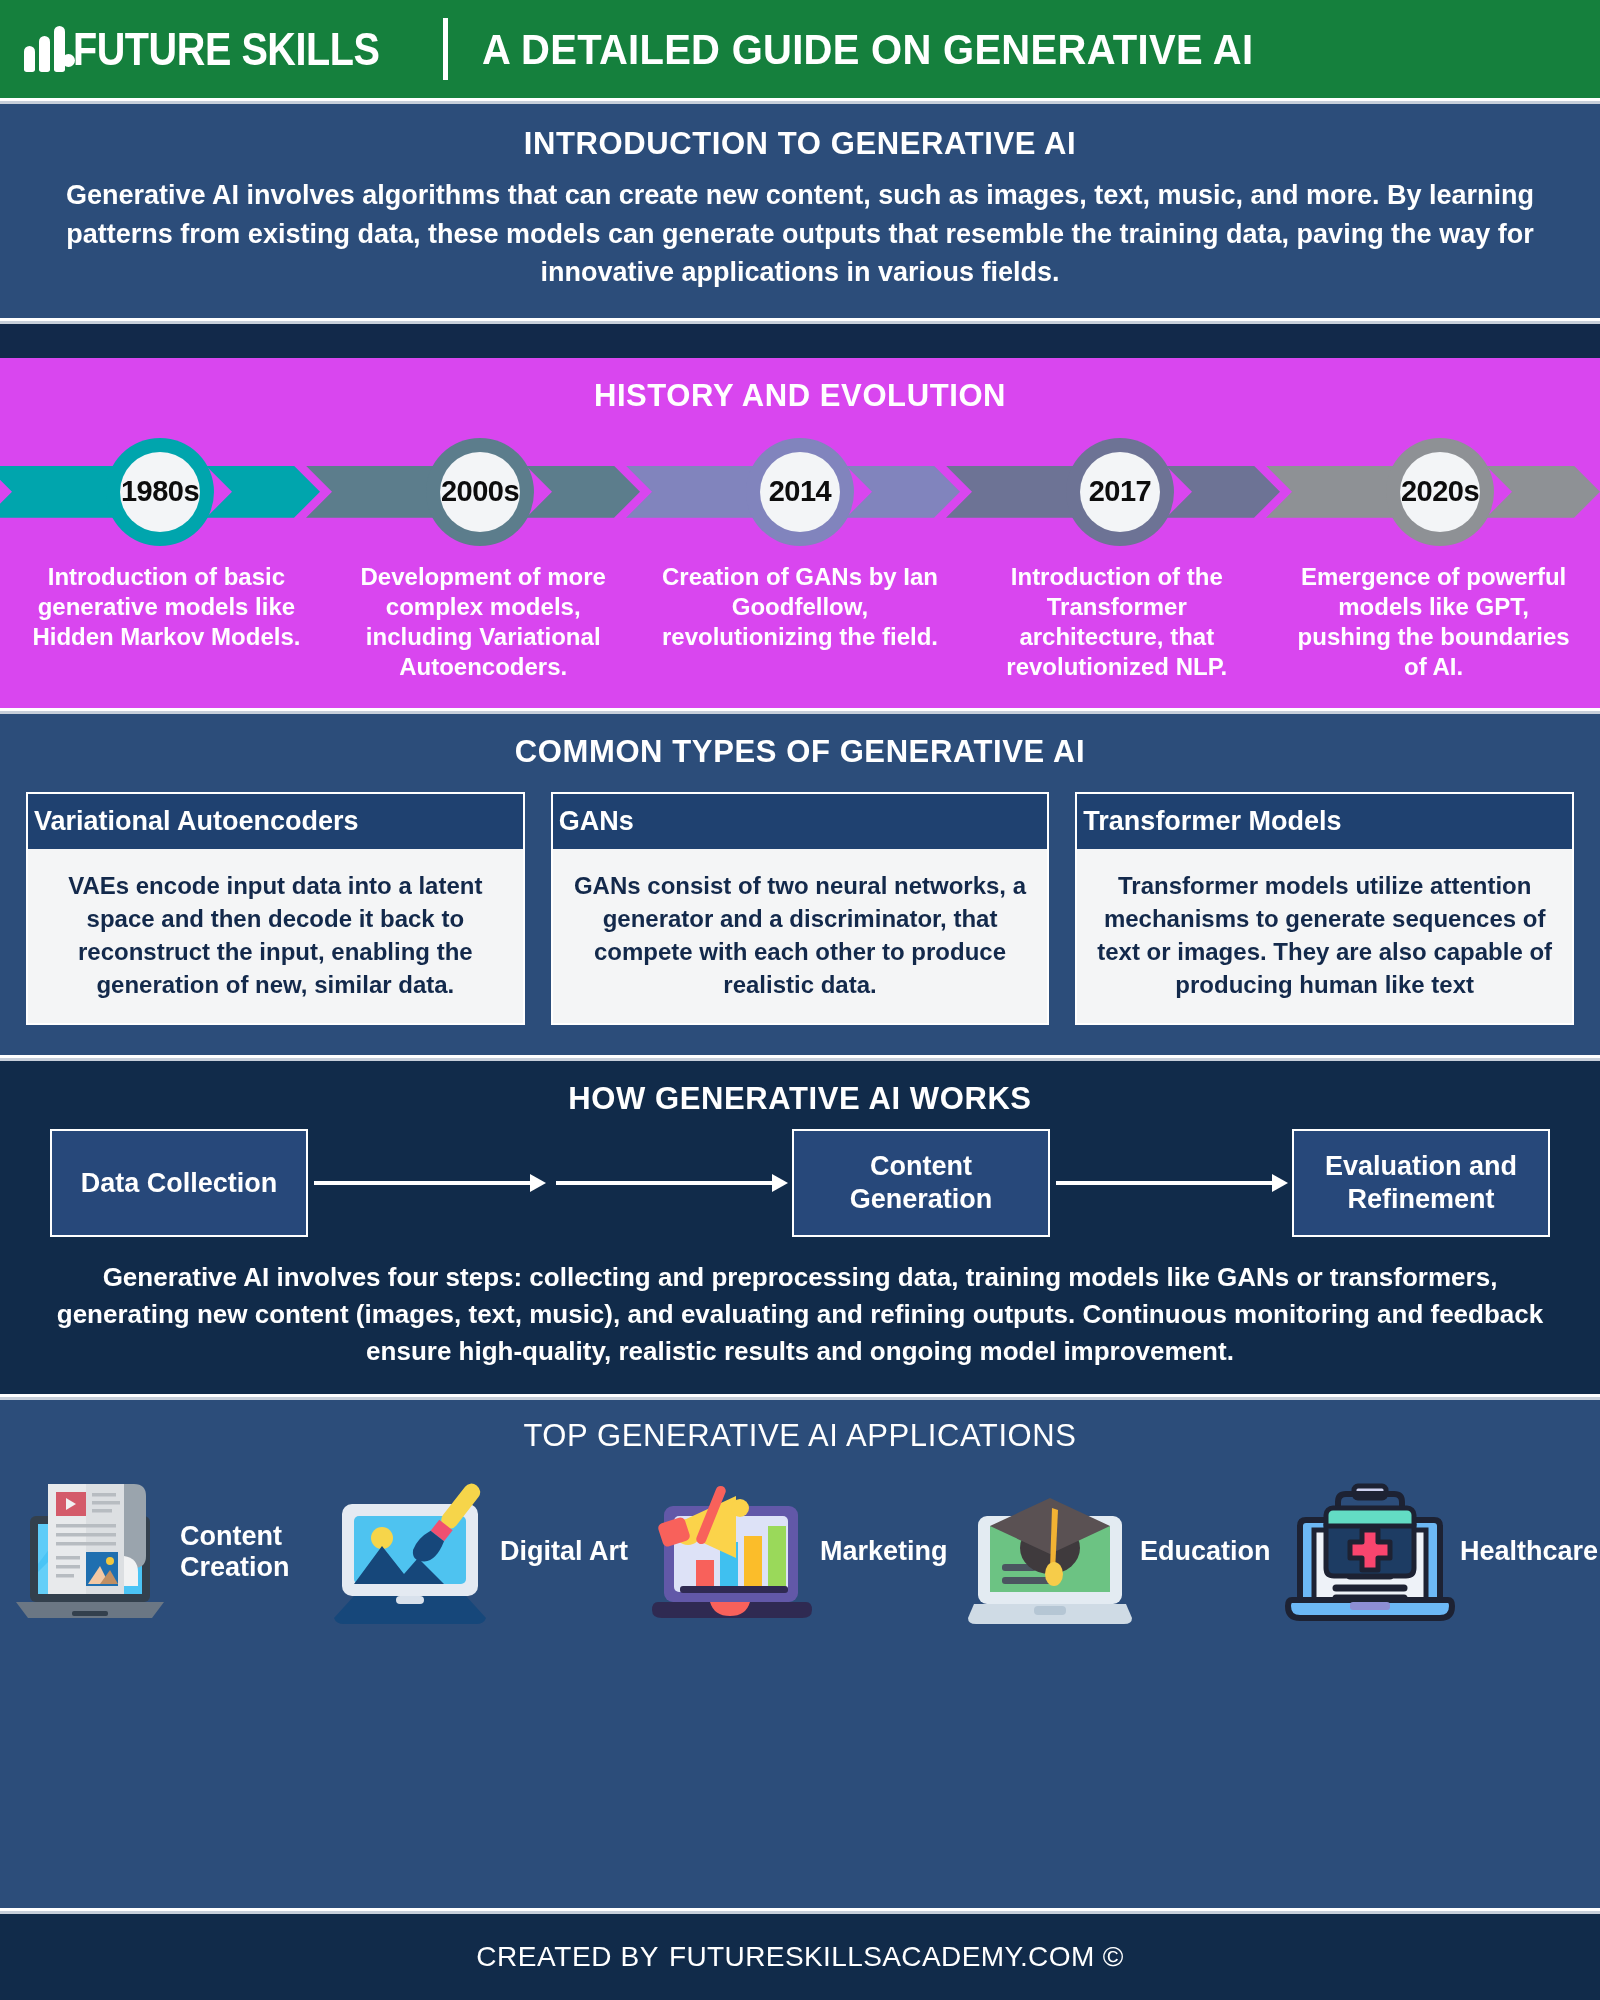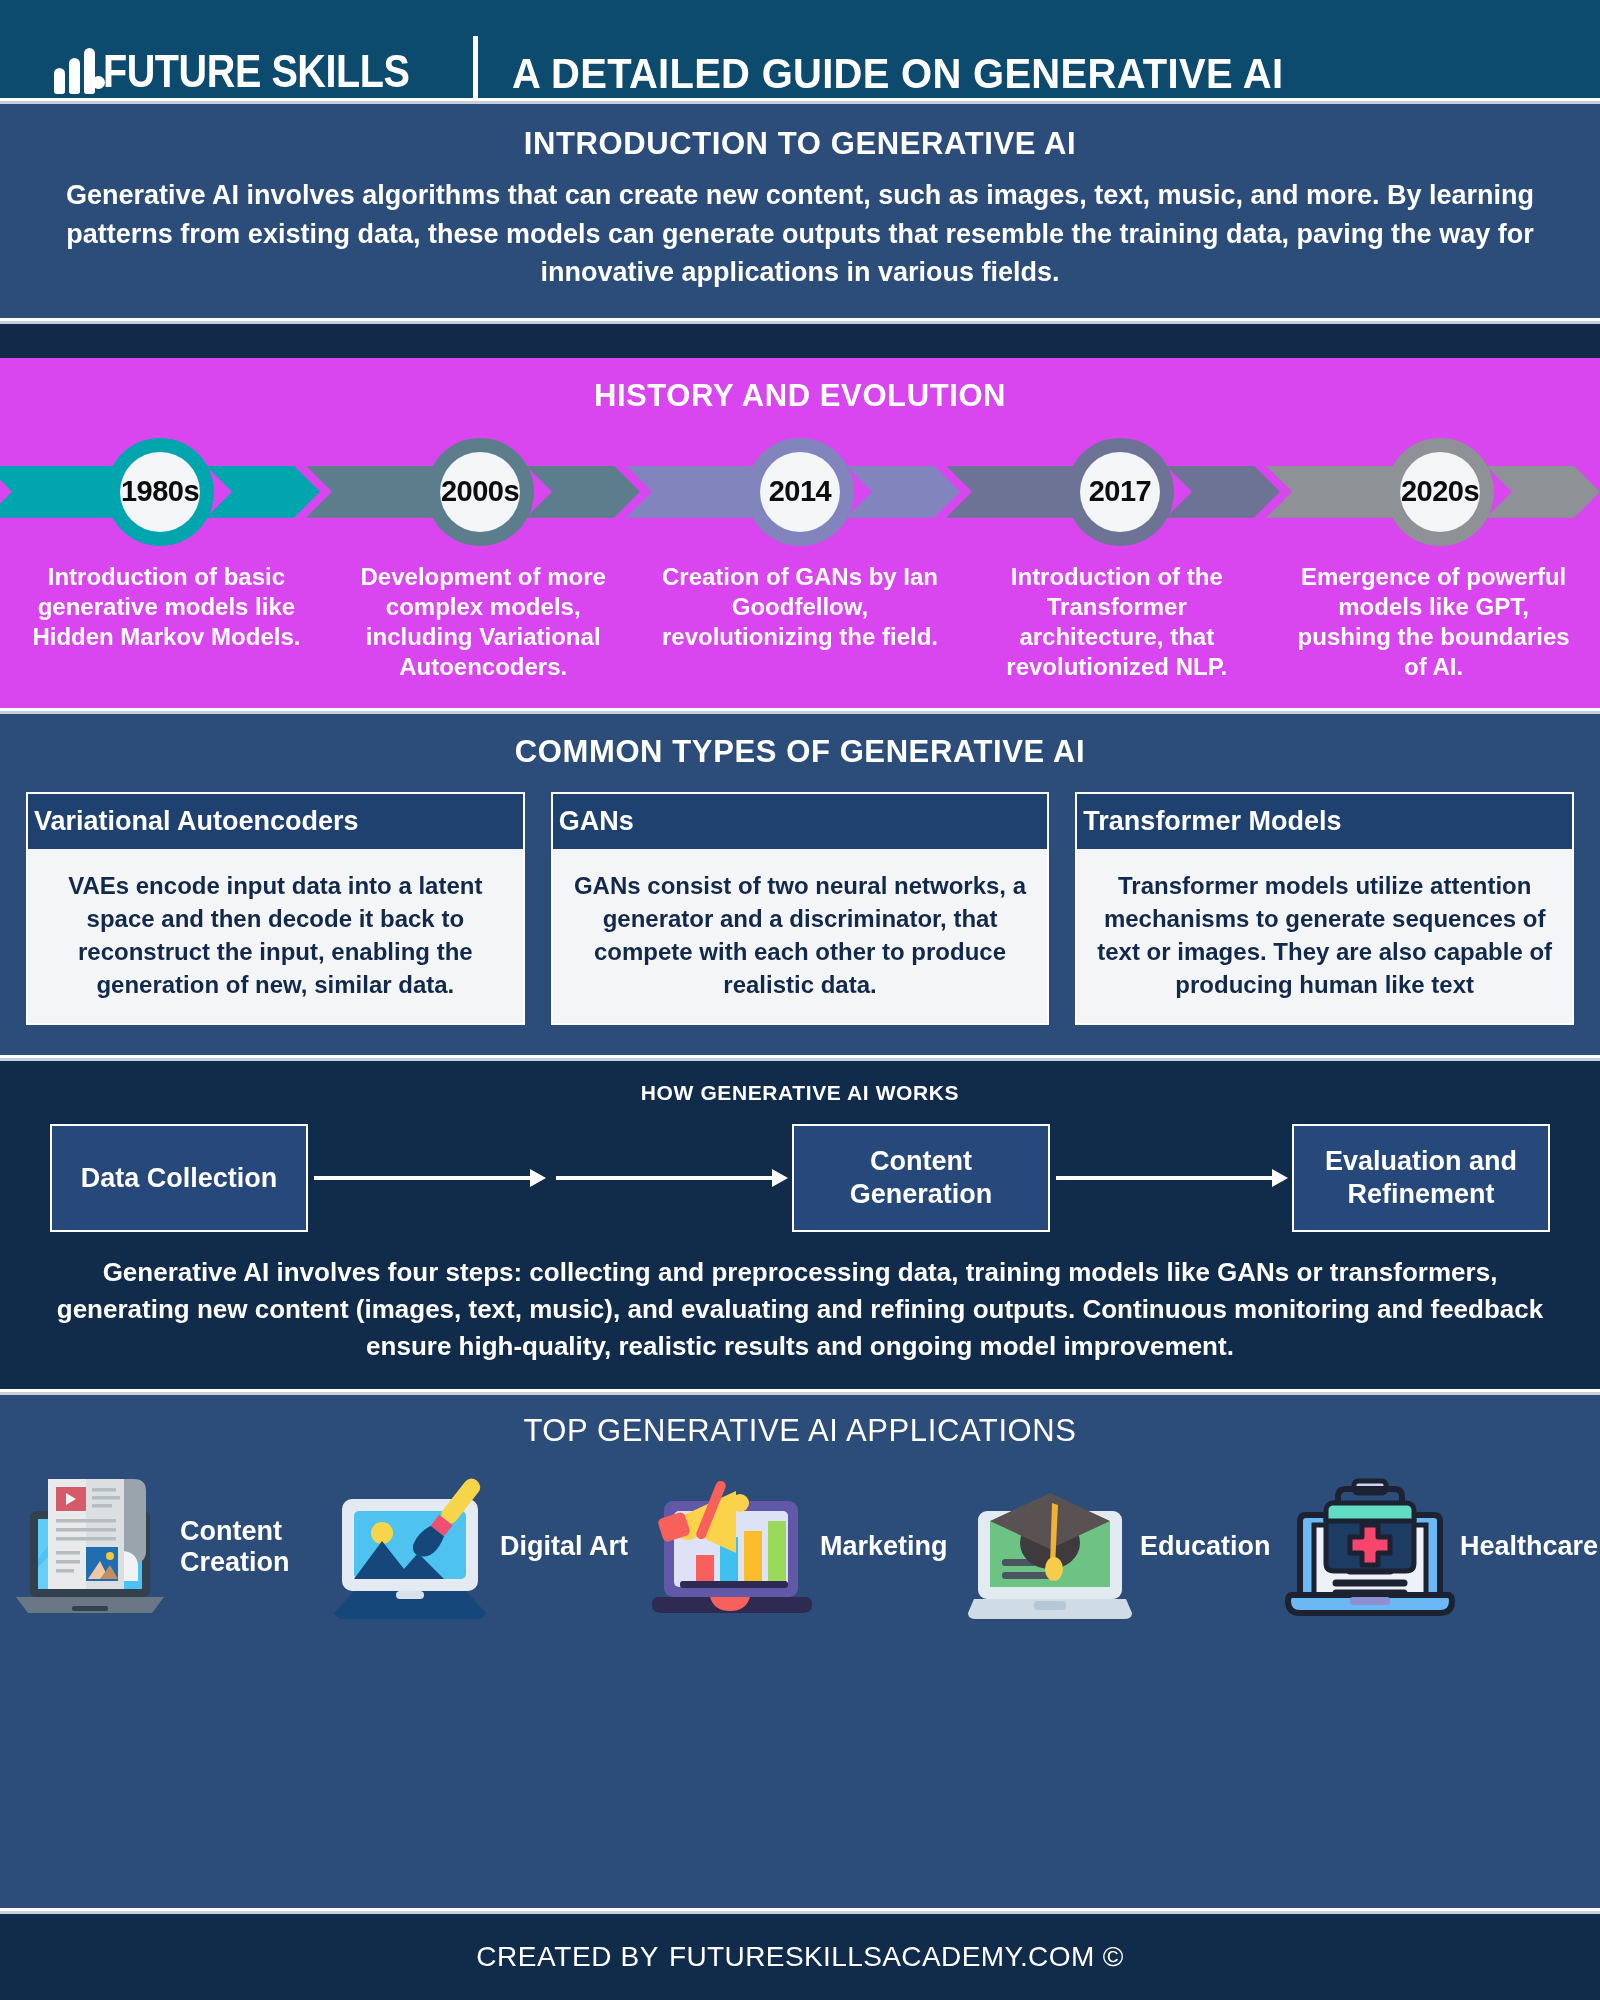--- a/index.html
+++ b/index.html
@@ -13,22 +13,22 @@
   .page { width:1600px; height:2000px; position:relative; display:flex; flex-direction:column; }
   .divider {
     height:6px; width:100%;
     background:linear-gradient(to bottom,#ffffff 0 3px,#c7cfda 3px 6px);
     flex:0 0 auto;
   }
 
   
   .header {
     height:98px; flex:0 0 98px;
-    background:#0c4a6e;
-    display:flex; align-items:flex-end; padding-left:54px;
+    background:#15803d;
+    display:flex; align-items:center; padding-left:24px;
   }
   .logo-mark { display:flex; align-items:flex-end; gap:4px; height:46px; margin-right:8px; }
   .logo-mark i { display:block; background:#fff; border-radius:6px 6px 3px 3px; width:11px; }
   .logo-mark i.b1 { height:26px; }
   .logo-mark i.b2 { height:36px; }
   .logo-mark i.b3 { height:46px; }
   .logo-dot {
     position:absolute; width:13px; height:13px; border-radius:50%;
     background:#fff; left:38px; top:32px;
   }
@@ -82,21 +82,21 @@
     background:#1f4170; color:#fff; text-align:left;
     font-size:27px; font-weight:bold; padding:12px 6px;
   }
   .card-body {
     color:#13294b; text-align:center; font-size:24px; font-weight:bold;
     line-height:1.38; padding:20px 18px 22px; flex:1 1 auto;
   }
 
   
   .works { background:#112b4a; padding:20px 0 24px; flex:0 0 auto; }
-  .works h2 { font-size:21px; font-weight:bold; text-align:center; letter-spacing:0.6px; margin-bottom:19px; }
+  .works h2 { font-size:31px; font-weight:bold; text-align:center; letter-spacing:0.6px; margin-bottom:12px; }
   .flow { display:flex; align-items:center; padding:0 50px; }
   .step {
     background:#27487a; border:2px solid #ffffff;
     min-height:108px; flex:0 0 auto; width:258px;
     display:flex; align-items:center; justify-content:center;
     text-align:center; font-size:27px; font-weight:bold; line-height:1.24; padding:8px 10px;
   }
   .arrow { flex:1 1 auto; height:20px; position:relative; }
   .arrow::before {
     content:""; position:absolute; left:6px; right:14px; top:8px; height:4px; background:#fff;

